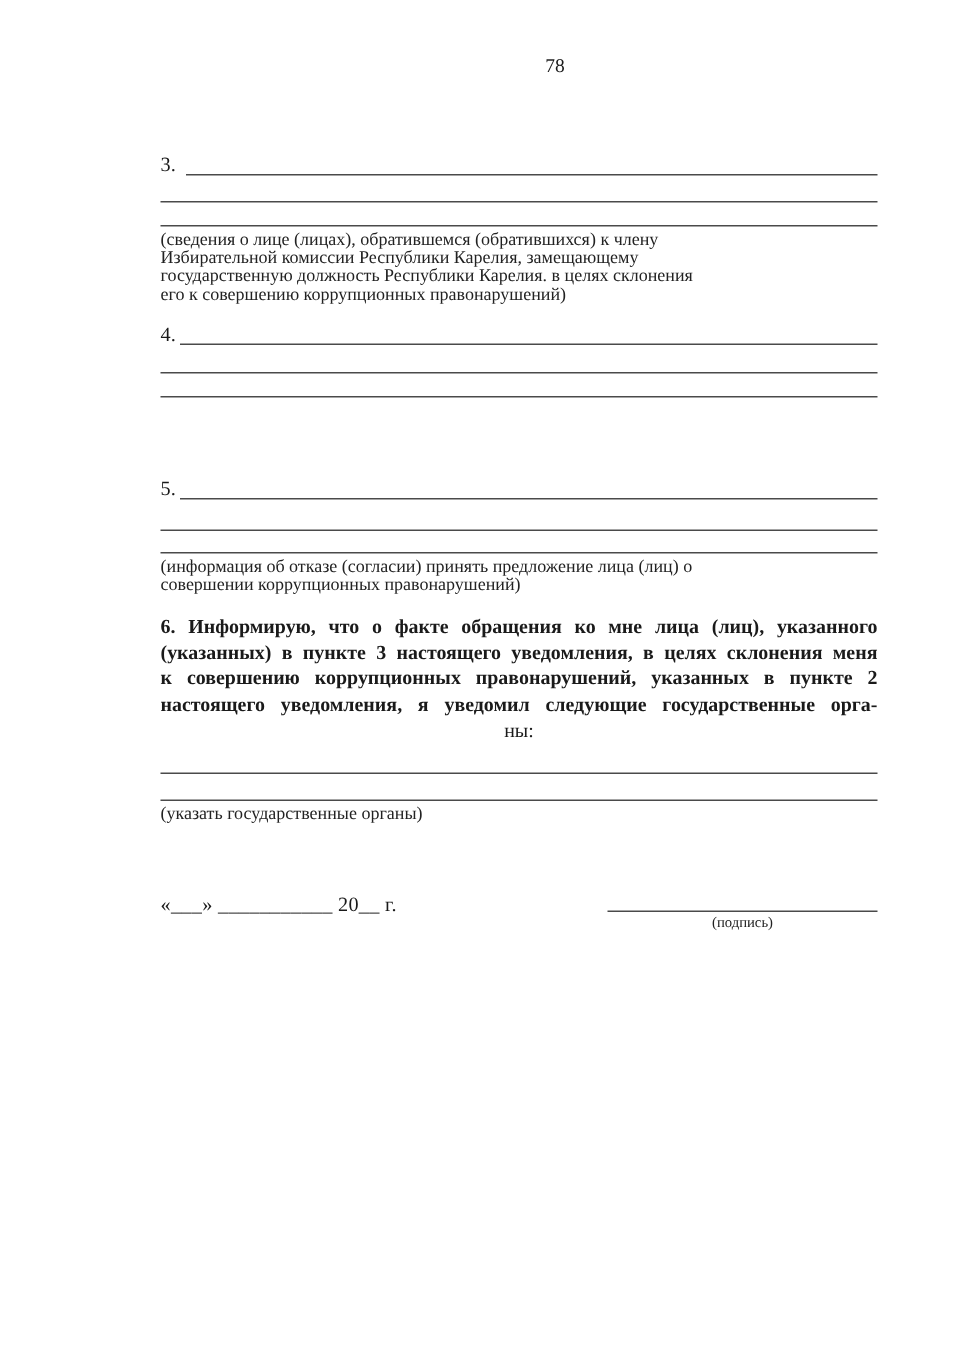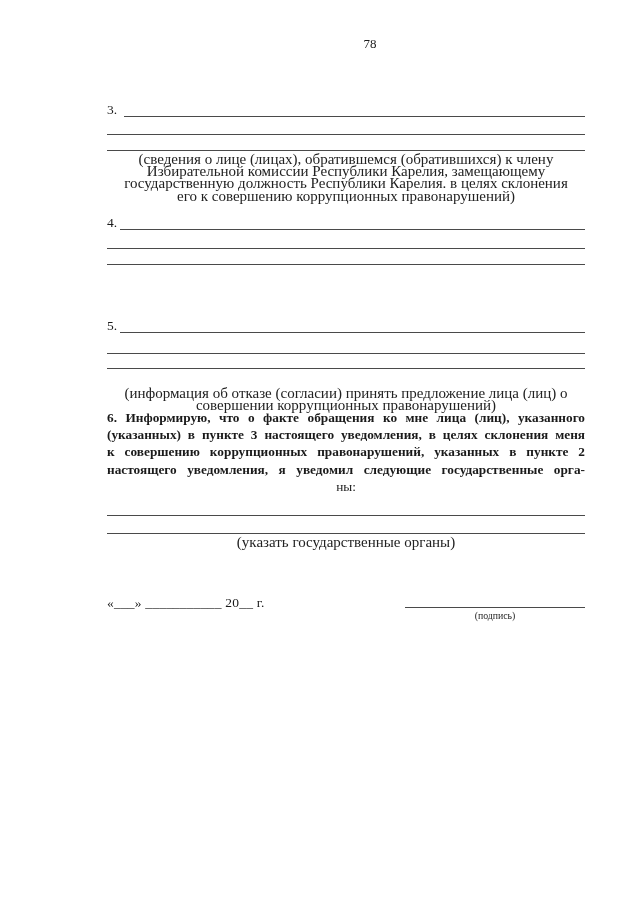--- a/index.html
+++ b/index.html
@@ -18,22 +18,22 @@
     top: 36px; left: 340px; width: 60px;
     font-size: 13px; text-align: center;
   }
   
   .numrow { left: 107px; width: 478px; height: 16px; display: flex; align-items: flex-end; }
   .numrow .num { font-size: 13.5px; line-height: 15px; flex: 0 0 auto; }
   .numrow .fill-line { flex: 1 1 auto; margin-left: 7px; border-bottom: 1px solid #4a4a4a; height: 15px; }
   .blank-line { left: 107px; width: 478px; height: 15px; border-bottom: 1px solid #4a4a4a; }
   .caption {
     left: 107px; width: 478px;
-    font-size: 15px; line-height: 12.2px;
-    text-align: center; color: #222222;
+    font-size: 12px; line-height: 12.2px;
+    color: #222222;
   }
   .para {
     left: 107px; width: 478px;
     font-size: 13.3px; line-height: 17.2px;
   }
   .para .jline { text-align: justify; text-align-last: justify; font-weight: bold; }
   .para .lastline { text-align: center; }
   .dateline { left: 107px; top: 595px; font-size: 13.5px; letter-spacing: 0.2px; }
   .sigline { left: 405px; top: 592px; width: 180px; height: 15px; border-bottom: 1px solid #4a4a4a; }
   .sigcaption { left: 405px; top: 610px; width: 180px; font-size: 9.8px; text-align: center; color: #222222; }
@@ -64,21 +64,21 @@
   </div>
   <div class="abs blank-line" style="top:233px;"></div>
   <div class="abs blank-line" style="top:249px;"></div>
 
   <div class="abs numrow" style="top:317px;">
     <span class="num">5.</span>
     <span class="fill-line" style="margin-left:3px;"></span>
   </div>
   <div class="abs blank-line" style="top:338px;"></div>
   <div class="abs blank-line" style="top:353px;"></div>
-  <div class="abs caption" style="top:371px;margin-top:16px;">
+  <div class="abs caption" style="top:371px;">
     <div>(информация об отказе (согласии) принять предложение лица (лиц) о</div>
     <div>совершении коррупционных правонарушений)</div>
   </div>
 
   <div class="abs para" style="top:409px;">
     <div class="jline">6. Информирую, что о факте обращения ко мне лица (лиц), указанного</div>
     <div class="jline">(указанных) в пункте 3 настоящего уведомления, в целях склонения меня</div>
     <div class="jline">к совершению коррупционных правонарушений, указанных в пункте 2</div>
     <div class="jline">настоящего уведомления, я уведомил следующие государственные орга-</div>
     <div class="lastline">ны:</div>

